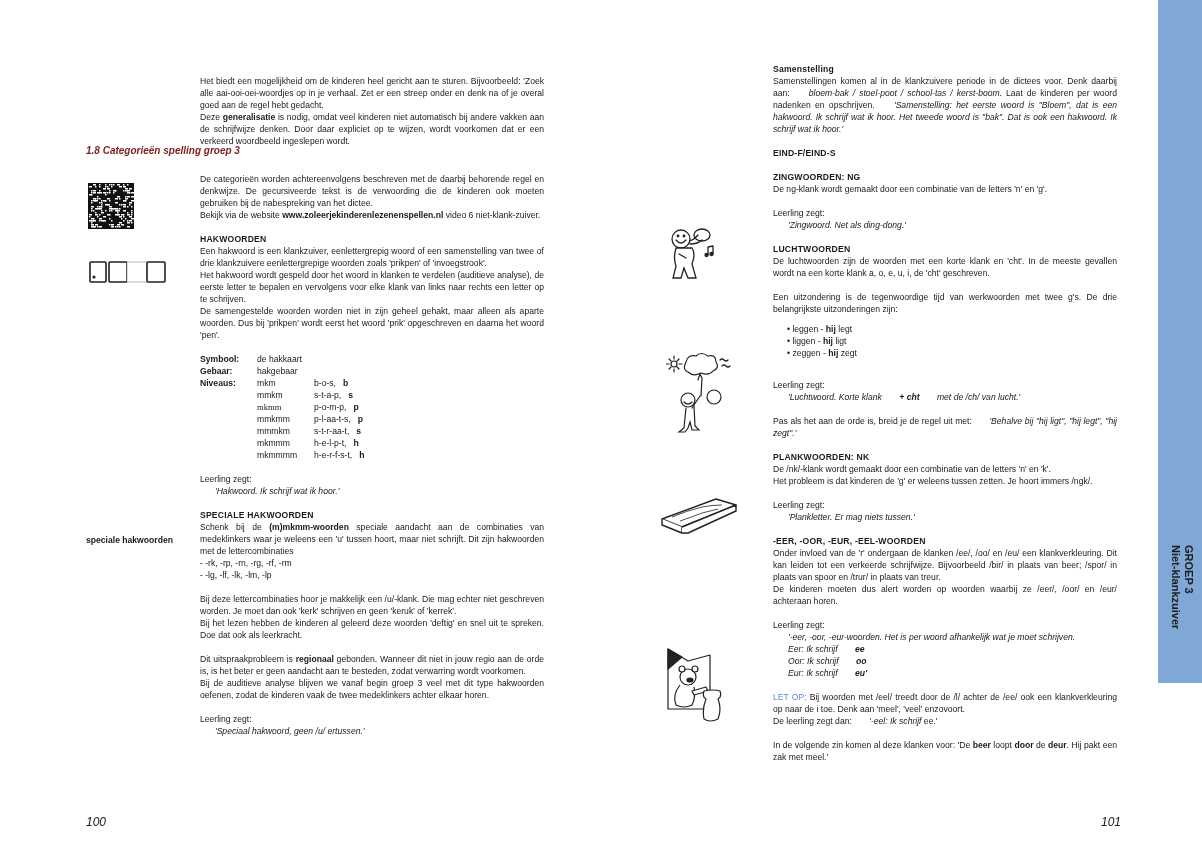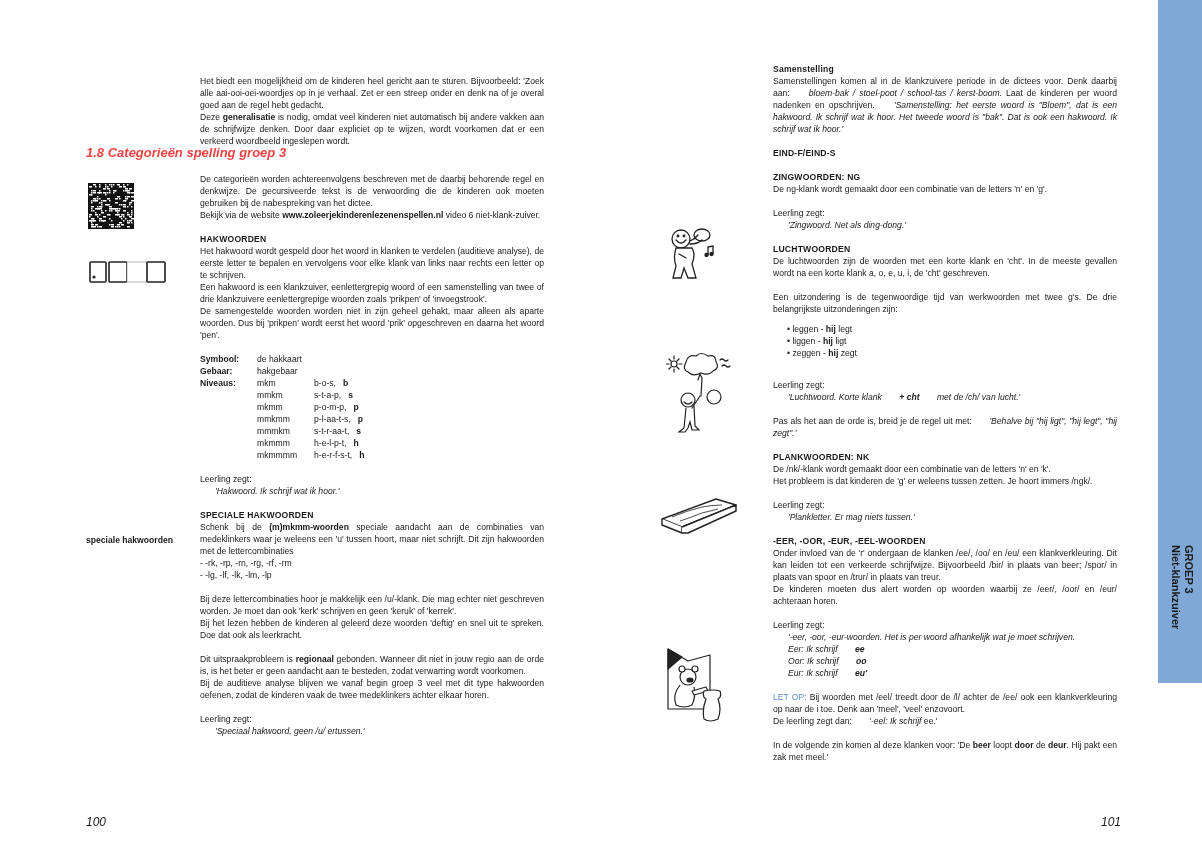--- a/index.html
+++ b/index.html
@@ -4,22 +4,22 @@
 <style>
   html, body { margin:0; padding:0; background:#ffffff; }
   body { width:1202px; height:849px; position:relative; overflow:hidden;
     font-family:"Liberation Sans", sans-serif; color:#1a1a1a; }
   .p { position:absolute; font-size:8.6px; line-height:12px; text-align:justify; }
   .p p { margin:0; }
   .gap { height:12px; }
   .h { font-weight:bold; letter-spacing:0.2px; }
   b { font-weight:bold; }
   i { font-style:italic;margin-left:15px; }
-  .sec-title { position:absolute; left:86px; top:145px; font-size:13px; font-style:italic;
-    font-weight:bold; color:#ef4444; }
+  .sec-title { position:absolute; left:86px; top:145px; font-size:10px; font-style:italic;
+    font-weight:bold; color:#7f1d1d; }
   .pn { position:absolute; font-size:12px;font-style:italic; }
   .tab { position:absolute; left:1158px; top:0; width:44px; height:683px; background:#7fa8d6; }
   .tab-text { position:absolute; left:1159px; top:545px; width:42px; height:100px; }
   .tab-text span { position:absolute; white-space:nowrap; font-size:11px; font-weight:bold; color:#1a1a1a;
     transform:rotate(90deg); transform-origin:left top; }
   .tbl { border-collapse:collapse; font-size:8.6px; line-height:12px; }
   .tbl td { padding:0; vertical-align:top; }
   .side-label { position:absolute; left:86px; top:535px; font-size:8.6px; font-weight:bold; }
   ul.bul { margin:8px; padding:0 0 0 6px; list-style:none; }
   ul.bul li:before { content:"• "; }
@@ -214,22 +214,22 @@
   <rect x="21" y="2" width="18" height="20" fill="#fff" stroke="#222" stroke-width="1.6" rx="1"></rect>
   <rect x="39" y="2" width="20" height="20" fill="#fff" stroke="#888" stroke-width="0.6"></rect>
   <rect x="59" y="2" width="18" height="20" fill="#fff" stroke="#222" stroke-width="1.6" rx="1"></rect>
 </svg>
 
 <div class="p" style="left:200px; top:173px; width:344px;">
   <p>De categorieën worden achtereenvolgens beschreven met de daarbij behorende regel en denkwijze. De gecursiveerde tekst is de verwoording die de kinderen ook moeten gebruiken bij de nabespreking van het dictee.</p>
   <p><span>Bekijk via de website </span><b>www.zoleerjekinderenlezenenspellen.nl</b><span> video 6 niet-klank-zuiver.</span></p>
   <div class="gap"></div>
   <p class="h">HAKWOORDEN</p>
+  <p>Een hakwoord is een klankzuiver, eenlettergrepig woord of een samenstelling van twee of drie klankzuivere eenlettergrepige woorden zoals 'prikpen' of 'invoegstrook'.</p>
   <p>Het hakwoord wordt gespeld door het woord in klanken te verdelen (auditieve analyse), de eerste letter te bepalen en vervolgens voor elke klank van links naar rechts een letter op te schrijven.</p>
-  <p>Een hakwoord is een klankzuiver, eenlettergrepig woord of een samenstelling van twee of drie klankzuivere eenlettergrepige woorden zoals 'prikpen' of 'invoegstrook'.</p>
   <p>De samengestelde woorden worden niet in zijn geheel gehakt, maar alleen als aparte woorden. Dus bij 'prikpen' wordt eerst het woord 'prik' opgeschreven en daarna het woord 'pen'.</p>
   <div class="gap"></div>
   <table class="tbl">
     <tbody>
         <tr>
           <td style="width:57px;"><b>Symbool:</b></td>
           <td colspan="2">de hakkaart</td>
         </tr>
     <tr>
           <td><b>Gebaar:</b></td>
@@ -242,21 +242,21 @@
           <td style="width: 57px;">mkm</td>
           <td><span>b-o-s,</span><b style="margin-left: 7px;">b</b></td>
         </tr>
         <tr>
           <td></td>
           <td style="width: 57px;">mmkm</td>
           <td><span>s-t-a-p,</span><b style="margin-left: 7px;">s</b></td>
         </tr>
         <tr>
           <td></td>
-          <td style="width: 57px;">mkmm</td>
+          <td style="width: 57px; font-family: Liberation Serif, serif;">mkmm</td>
           <td><span>p-o-m-p,</span><b style="margin-left: 7px;">p</b></td>
         </tr>
         <tr>
           <td></td>
           <td style="width: 57px;">mmkmm</td>
           <td><span>p-l-aa-t-s,</span><b style="margin-left: 7px;">p</b></td>
         </tr>
         <tr>
           <td></td>
           <td style="width: 57px;">mmmkm</td>

